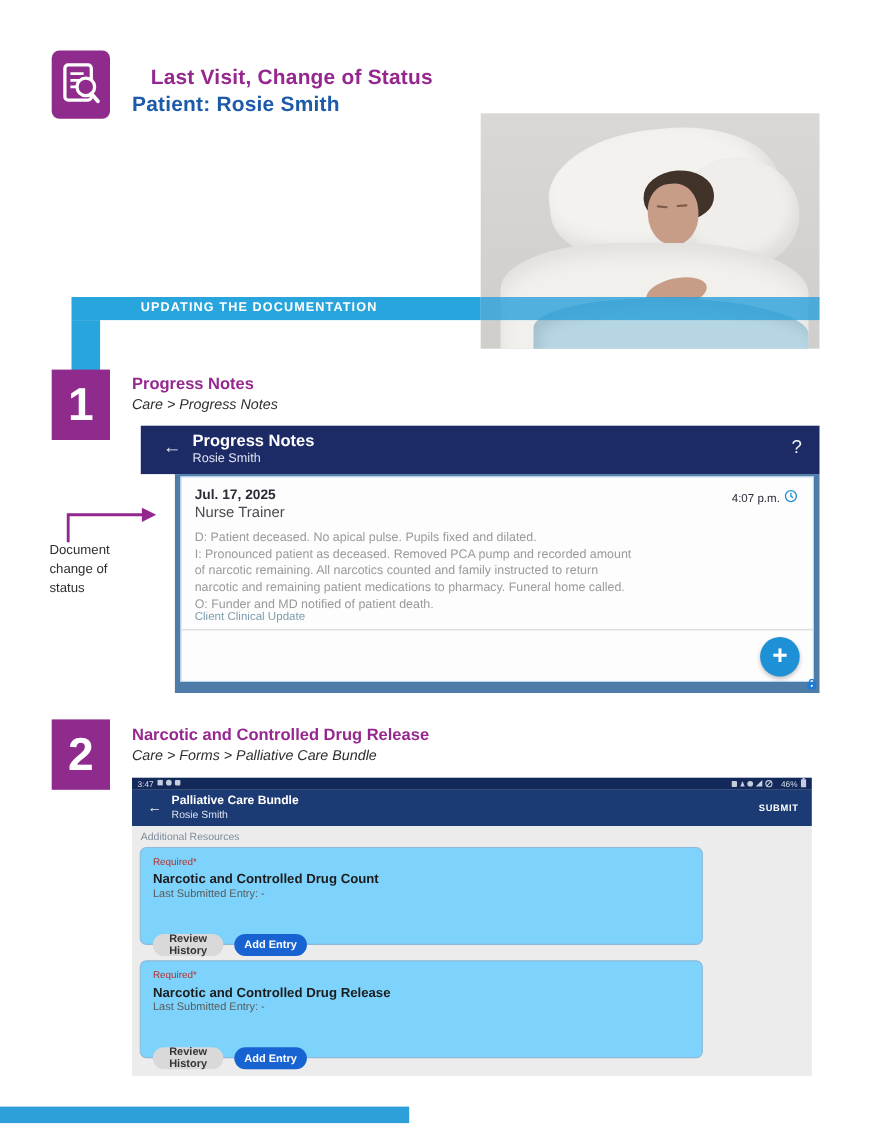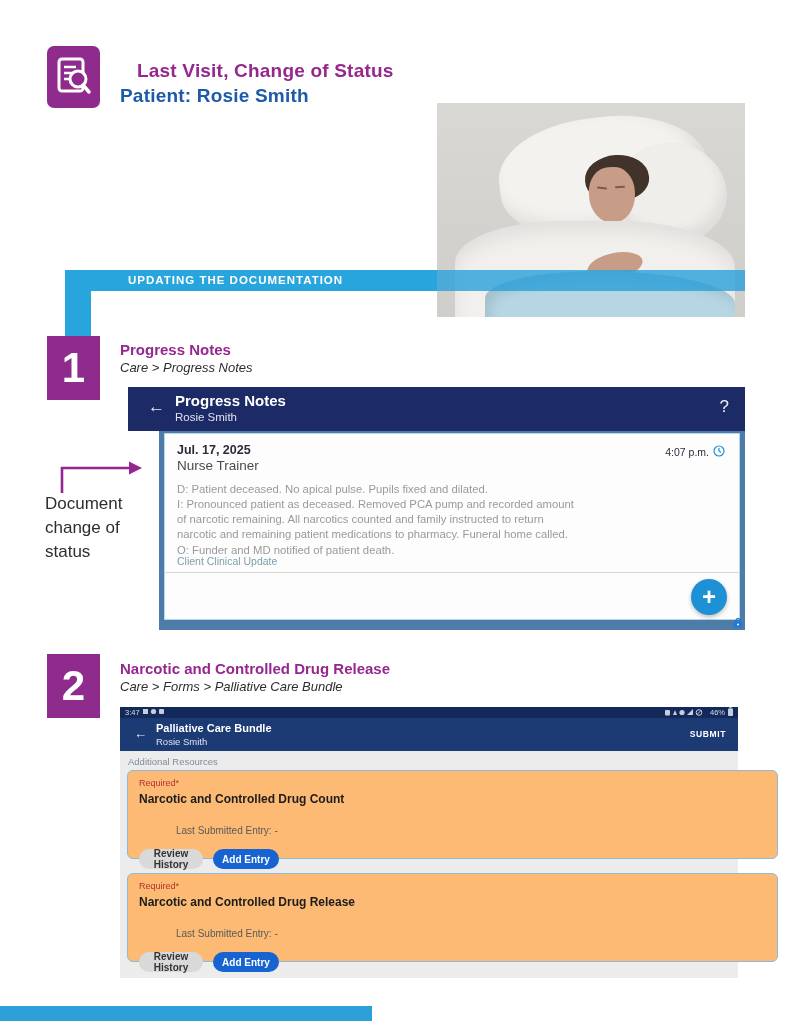--- a/index.html
+++ b/index.html
@@ -50,39 +50,39 @@
   .note-date{position:absolute;left:12px;top:9px;font-size:12.5px;font-weight:bold;color:#2b2b3a;}
   .note-author{position:absolute;left:12px;top:24px;font-size:13.5px;color:#4a4a52;}
   .note-time{position:absolute;right:14px;top:11px;font-size:10.5px;color:#2b2b3a;display:flex;align-items:center;gap:4px;}
   .note-text{position:absolute;left:12px;top:48px;width:560px;font-size:11.3px;line-height:1.34;color:#9a9a9a;white-space:pre-line;}
   .note-tag{position:absolute;left:12px;top:121px;font-size:10.5px;color:#7f9dae;}
   .note-divider{position:absolute;left:0;right:0;top:138px;height:1px;background:#d6d6d6;}
   .fab{position:absolute;right:12px;top:145px;width:36px;height:36px;border-radius:50%;background:#1e90d6;color:#ffffff;font-size:24px;font-weight:bold;display:flex;align-items:center;justify-content:center;box-shadow:0 2px 4px rgba(0,0,0,.25);}
   .shot1-lock{position:absolute;right:2px;bottom:-2px;}
 
   
-  .callout-text{position:absolute;left:45px;top:492px;width:90px;font-size:17px;color:#2e2e2e;line-height:1.42;white-space:pre-line;}
+  .callout-text{position:absolute;left:45px;top:492px;width:90px;font-size:12px;color:#2e2e2e;line-height:1.42;white-space:pre-line;}
   .callout-arrow{position:absolute;left:52px;top:455px;}
 
   
   .shot2{position:absolute;left:120px;top:707px;width:618px;height:271px;}
   .statusbar{position:absolute;left:0;top:0;right:0;height:11px;background:#13295a;color:#d9dfec;font-size:7.5px;display:flex;align-items:center;justify-content:space-between;padding:0 5px;box-sizing:border-box;}
   .statusbar .sb-left,.statusbar .sb-right{display:flex;align-items:center;gap:3px;}
   .shot2-header{position:absolute;left:0;top:11px;right:0;height:33px;background:#1c3a74;color:#fff;}
   .shot2-back{position:absolute;left:14px;top:8px;font-size:13px;color:#e8eaf2;}
   .shot2-title{position:absolute;left:36px;top:4px;font-size:11px;font-weight:bold;color:#ffffff;}
   .shot2-sub{position:absolute;left:36px;top:18px;font-size:9.5px;color:#dde2ee;}
   .shot2-submit{position:absolute;right:12px;top:11px;font-size:8.5px;font-weight:bold;color:#ffffff;letter-spacing:.6px;}
   .shot2-body{position:absolute;left:0;top:44px;right:0;bottom:0;background:#ececec;}
   .section-label{position:absolute;left:8px;top:5px;font-size:9.5px;color:#7d8c9b;}
-  .res-card{position:absolute;left:7px;width:651px;height:89px;background:#fdba74;border:1px solid #8fb9da;border-radius:6px;box-sizing:border-box;}
+  .res-card{position:absolute;left:7px;width:512px;height:89px;background:#7dd3fc;border:1px solid #8fb9da;border-radius:6px;box-sizing:border-box;}
   .res-card.c1{top:19px;} .res-card.c2{top:122px;}
   .req{position:absolute;left:11px;top:7px;font-size:9px;color:#b3312f;}
   .res-title{position:absolute;left:11px;top:21px;font-size:12px;font-weight:bold;color:#1c1c1c;}
-  .res-last{position:absolute;left:11px;top:54px;font-size:10px;color:#5a5a5a;margin-left:37px;}
+  .res-last{position:absolute;left:11px;top:36px;font-size:10px;color:#5a5a5a;}
   .pill{position:absolute;top:78px;height:20px;border-radius:11px;font-size:10px;font-weight:bold;display:flex;align-items:center;justify-content:center;border:none;}
   .pill-gray{left:11px;width:64px;background:#d9d9d9;color:#333333;}
   .pill-blue{left:85px;width:66px;background:#1763d2;color:#ffffff;}
 
   
   .footer-bar{position:absolute;left:0;top:1006px;width:372px;height:15px;background:#2d9fd9;}
 </style>
 </head>
 <body>
 

